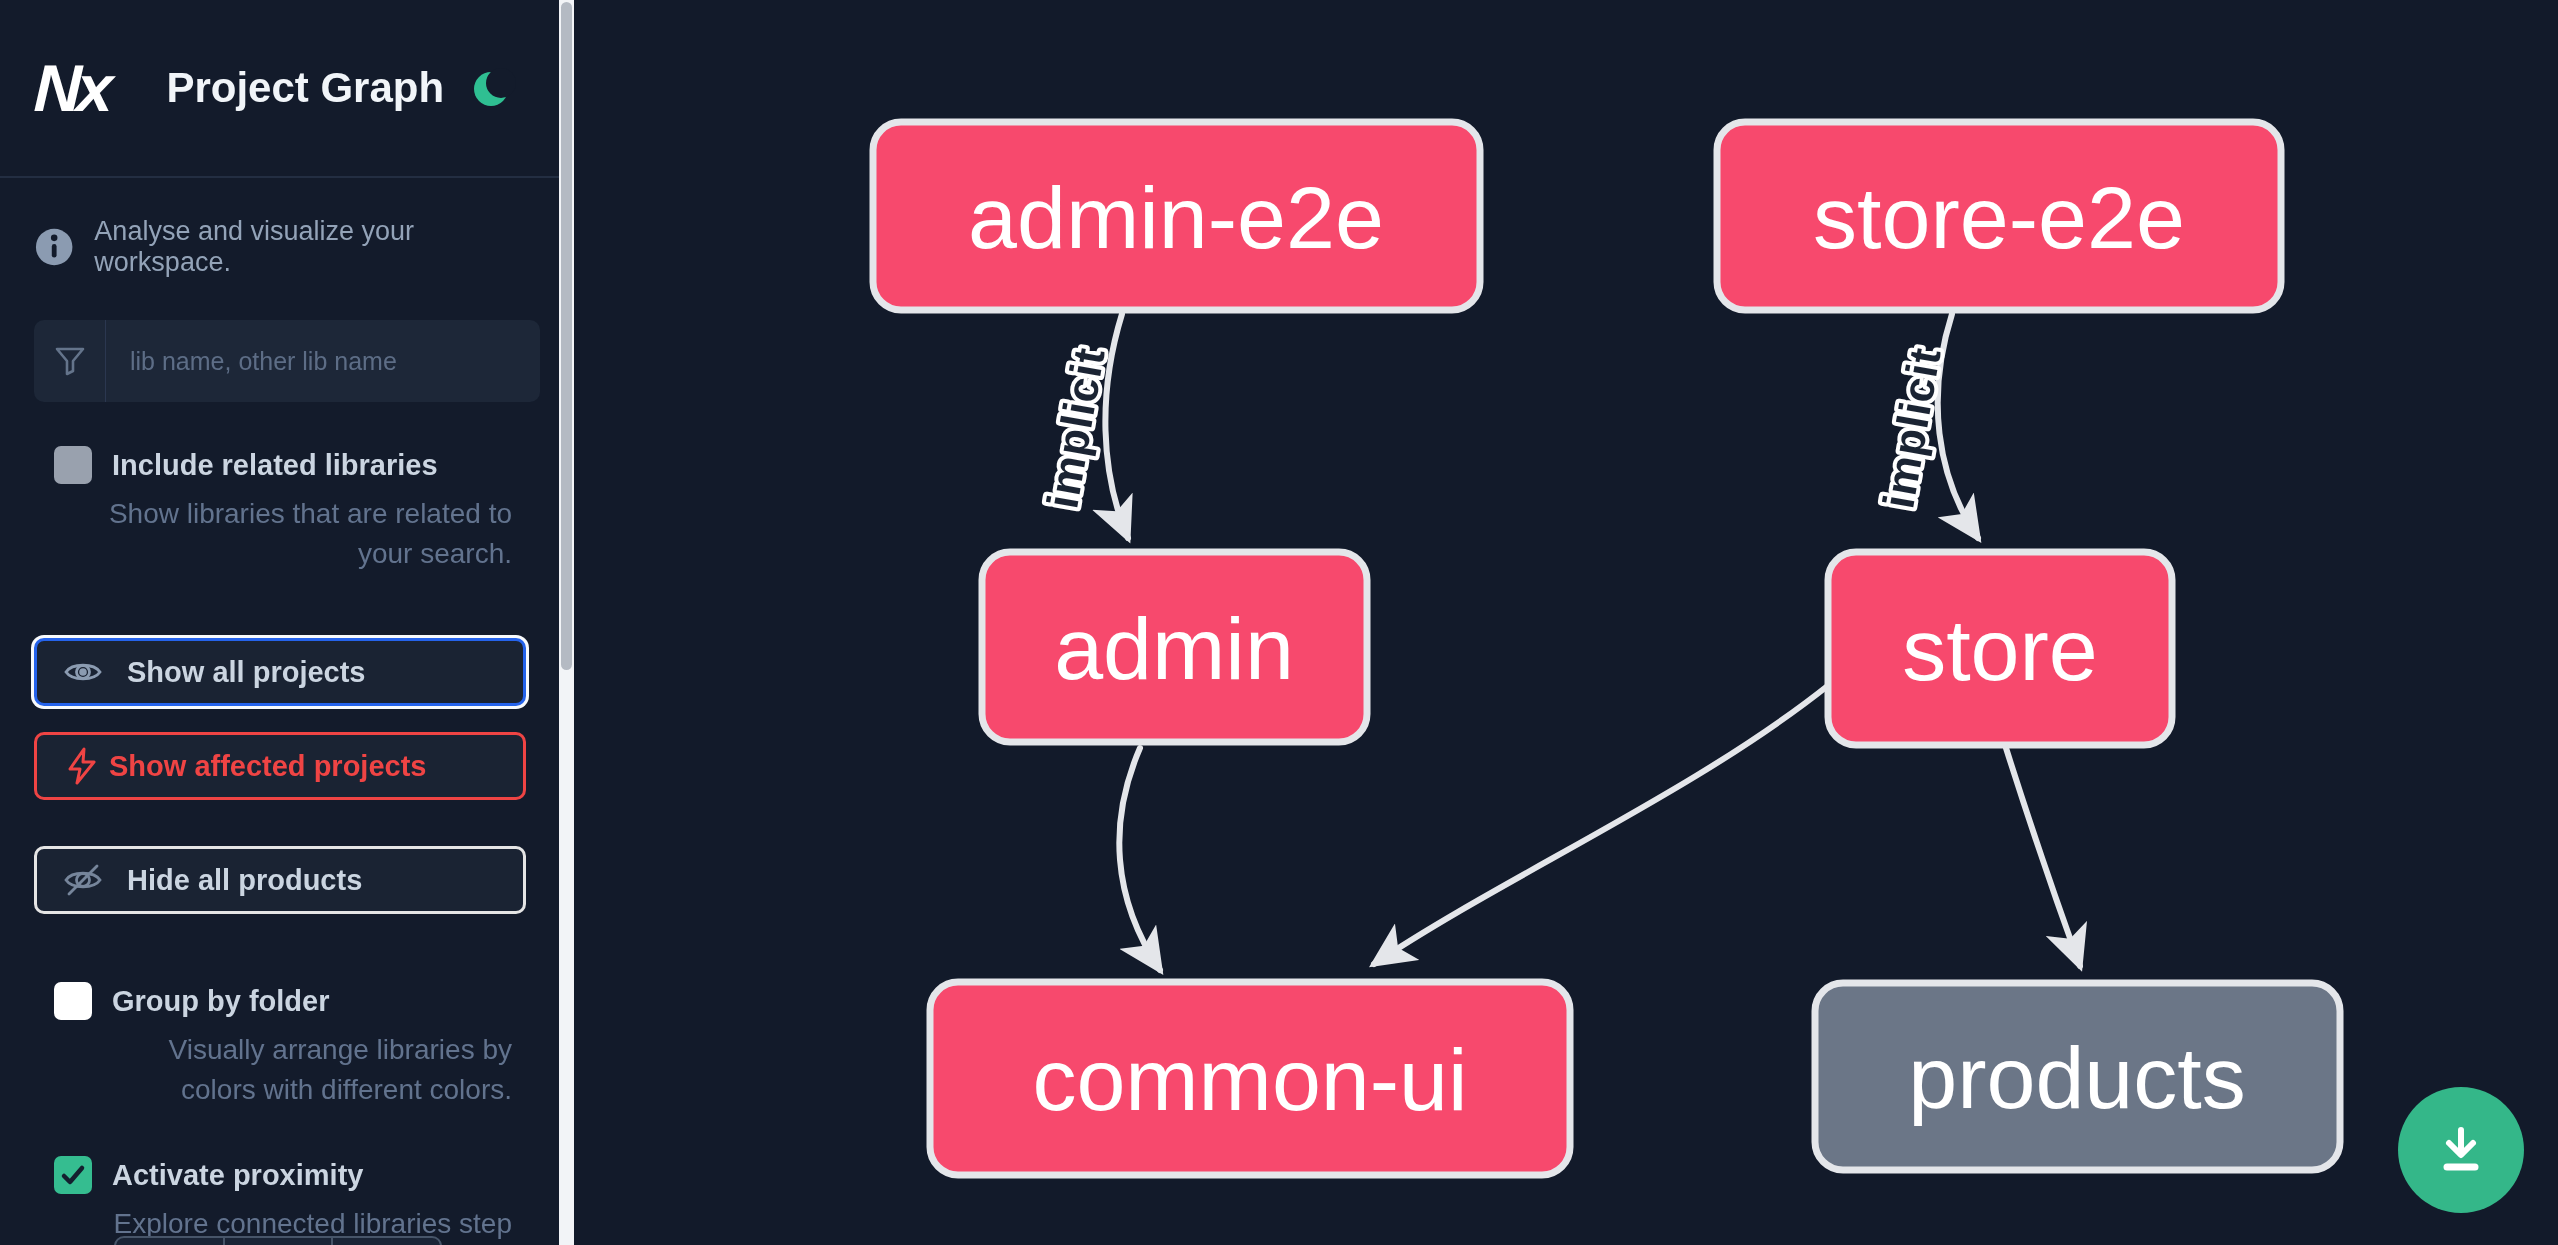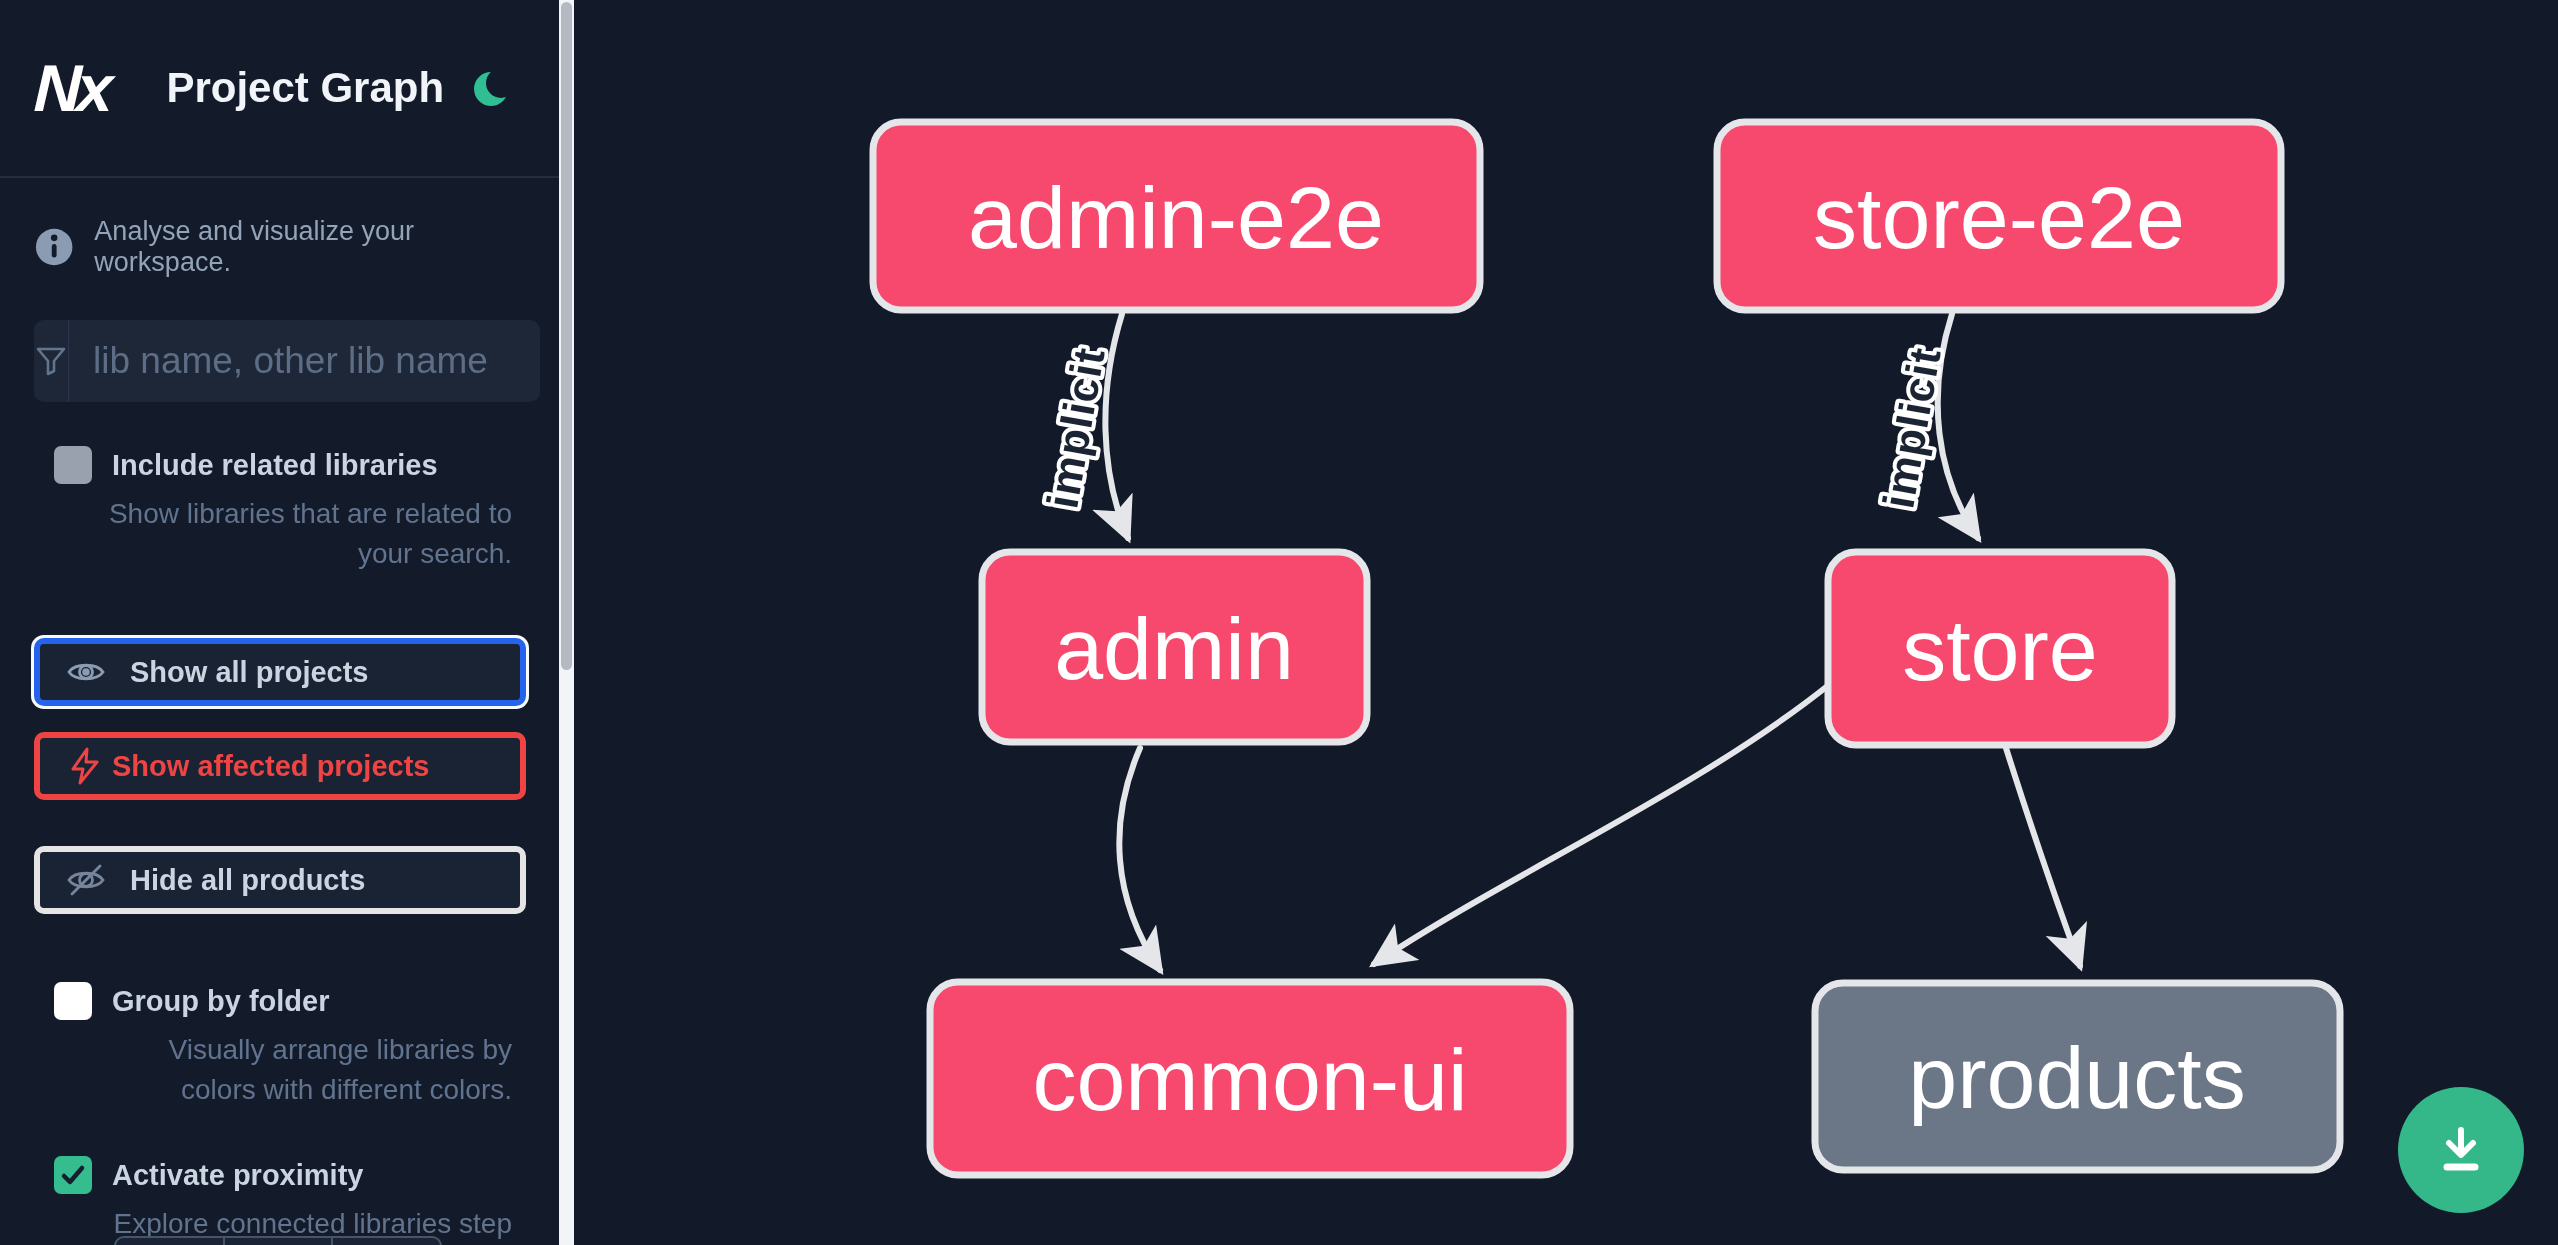--- a/index.html
+++ b/index.html
@@ -33,35 +33,35 @@
   }
   .sb-header{height:178px; display:flex; align-items:center; padding:0 34px; border-bottom:2px solid var(--divider);}
   .nx-logo{font-weight:800; font-size:66px; letter-spacing:-5px; color:#ffffff; font-style:italic; transform:skewX(-2deg);}
   .page-title{font-size:42px; font-weight:600; color:#f1f5f9; margin-left:58px;text-align:center;}
   .theme-toggle{margin-left:auto; margin-right:22px; width:48px; height:48px; border:none; background:transparent; cursor:pointer; position:relative;}
   .moon{position:absolute; inset:0;}
   .info-row{display:flex; align-items:center; gap:20px; padding:0 34px; margin-top:38px;}
   .info-text{font-size:27px; color:#93a3b8;}
   .search-box{margin:42px 34px 0; height:82px; background:var(--input-bg); border-radius:10px; display:flex; align-items:stretch; overflow:hidden;}
   .search-icon-cell{width:72px; display:flex; align-items:center; justify-content:center; border-right:1px solid #2b3750;}
-  .search-box input{flex:1; background:transparent; border:none; outline:none; color:#cbd5e1; font-size:37px; padding:0 24px; font-family:"Liberation Sans",sans-serif;}
+  .search-box input{flex:1; background:transparent; border:none; outline:none; color:#cbd5e1; font-size:25px; padding:0 24px; font-family:"Liberation Sans",sans-serif;}
   .search-box input::placeholder{color:#5d6d86;}
   .cb-row{padding:0 34px; margin-top:44px;}
   .cb-line{display:flex; align-items:center; gap:20px;padding-left:20px;}
   .checkbox{width:38px; height:38px; border-radius:7px; flex:0 0 auto; display:flex; align-items:center; justify-content:center; cursor:pointer;}
   .cb-gray{background:#99a1ae;}
   .cb-white{background:#ffffff;}
   .cb-green{background:#35bd90;}
   .cb-label{font-size:29px; font-weight:700; color:#cbd5e1;}
   .cb-desc{margin:10px 0 0 58px; font-size:28px; line-height:40px; color:#62738e; max-width:420px;text-align:right;}
   .btn-group{margin:64px 34px 0;}
   .sb-btn{
     width:492px; height:68px; border-radius:10px; background:var(--button-bg);
     display:flex; align-items:center; gap:24px; padding:0 26px; cursor:pointer;
-    border:6px solid #e5e5e5; font-family:"Liberation Sans",sans-serif;
+    border:3px solid #e5e5e5; font-family:"Liberation Sans",sans-serif;
     font-size:29px; font-weight:700; color:#cbd5e1; margin-bottom:26px;
   }
   .sb-btn.focused{border-color:var(--focus-blue); box-shadow:0 0 0 3px #f8fafc;}
   .sb-btn.affected{border-color:var(--alert-red); color:var(--alert-red); margin-bottom:46px;gap:8px;}
   .proximity-stepper{
     position:absolute; left:114px; top:1236px; width:328px; height:40px;
     border:2px solid #475569; border-radius:10px 10px 0 0; background:#1a2436; display:flex;
   }
   .proximity-stepper .seg{flex:1; border-right:2px solid #475569;}
   .proximity-stepper .seg:last-child{border-right:none;}

